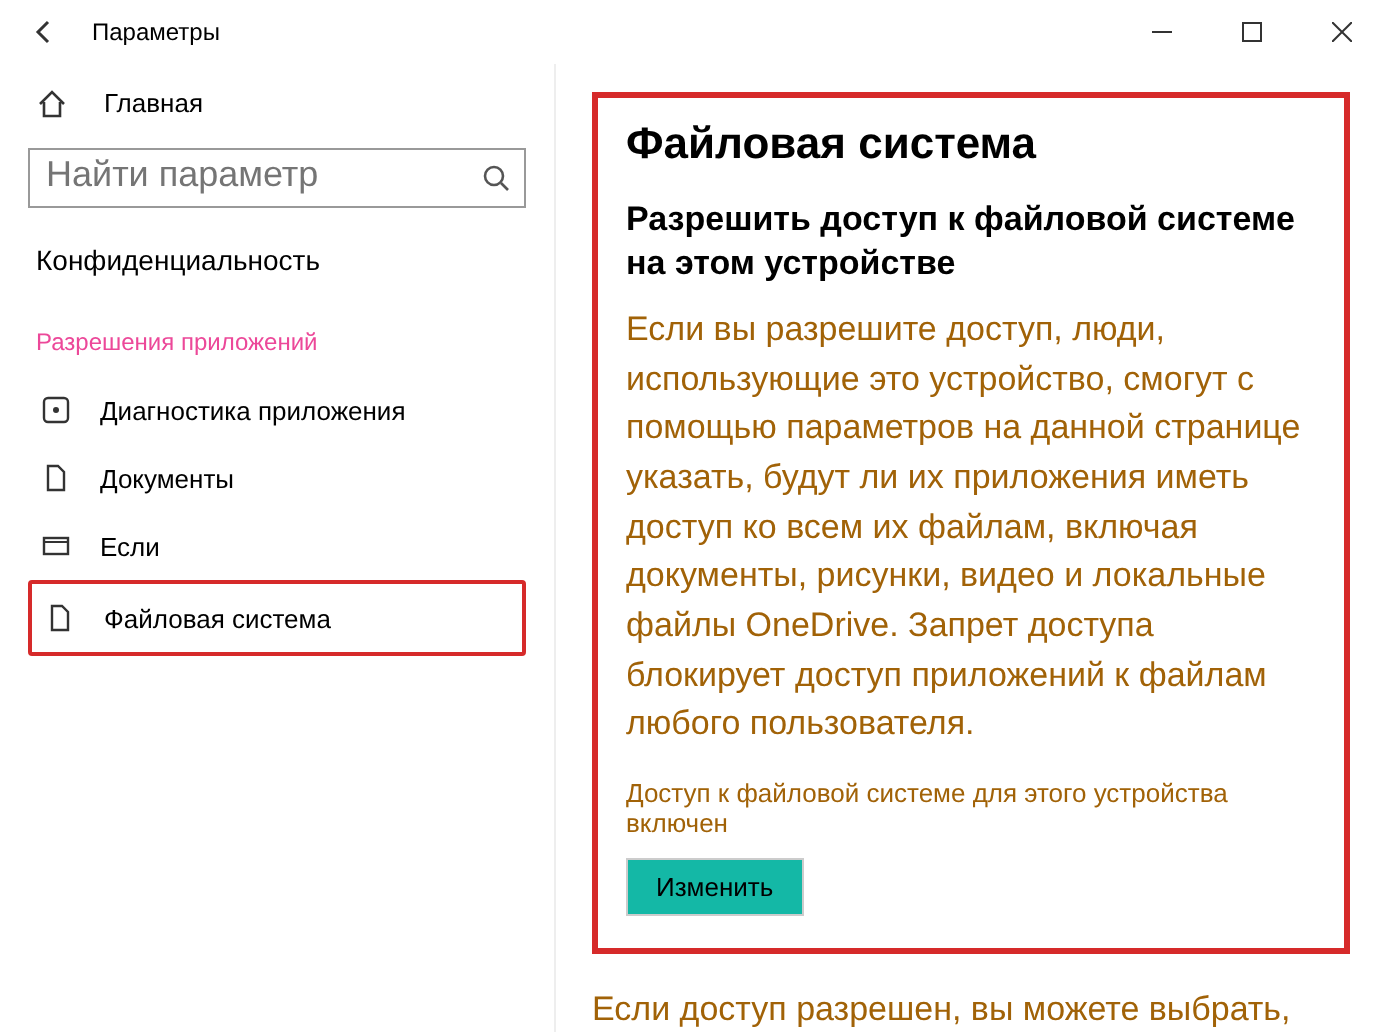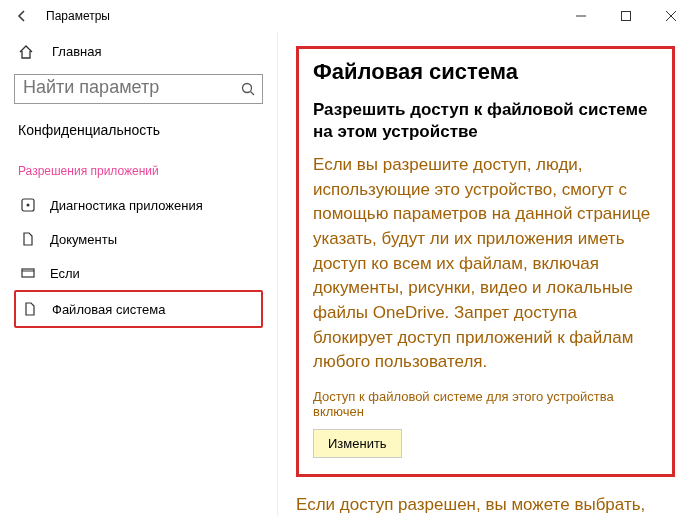--- a/index.html
+++ b/index.html
@@ -138,21 +138,21 @@
     line-height: 1.45;
     margin-bottom: 14px;
   }
   .status {
     font-size: 13px;
     color: #a16207;
     margin-bottom: 10px;
   }
   .btn {
     display: inline-block;
-    background: #fef9c3;
+    background: #14b8a6;
     border: 1px solid #ccc;
     padding: 6px 14px;
     font-size: 13px;
   }
   svg { display: block; }
 </style>
 </head>
 <body>
 
 <div class="titlebar">

